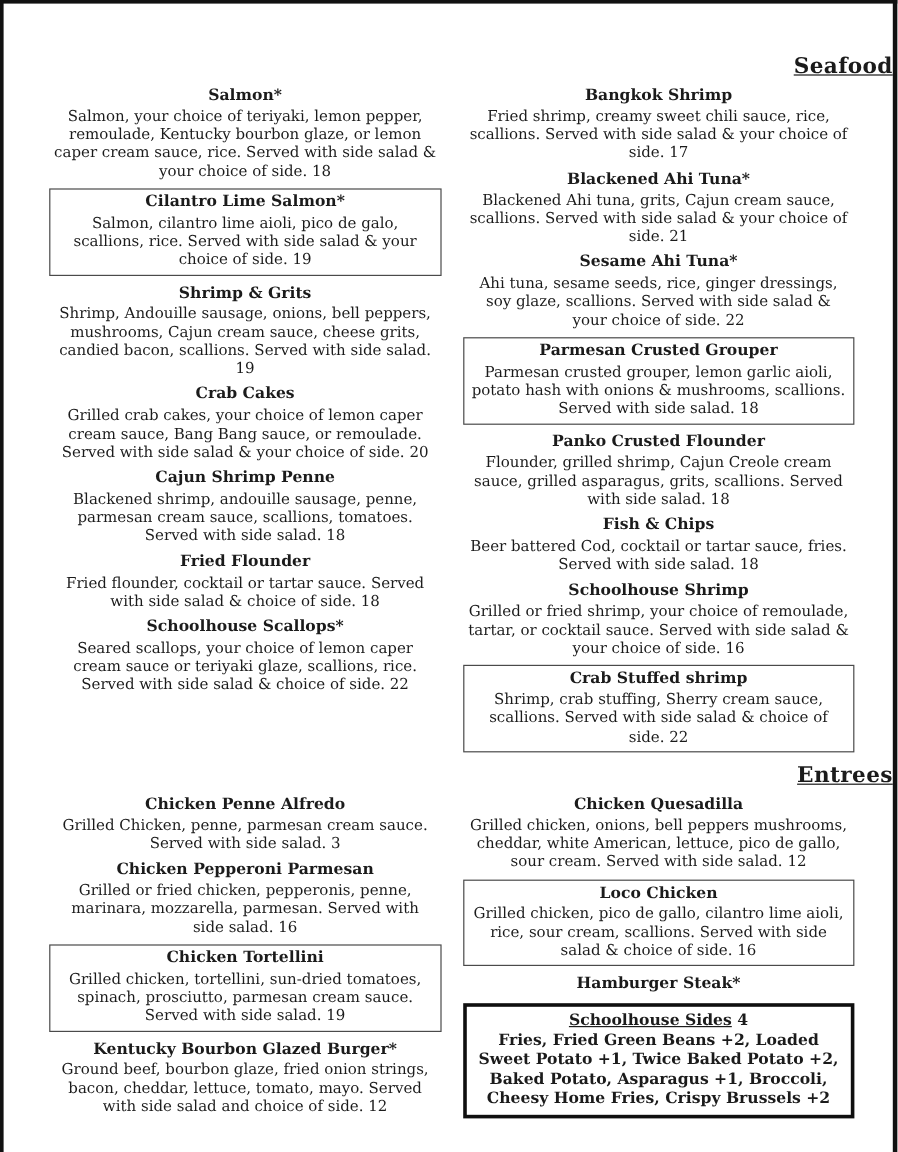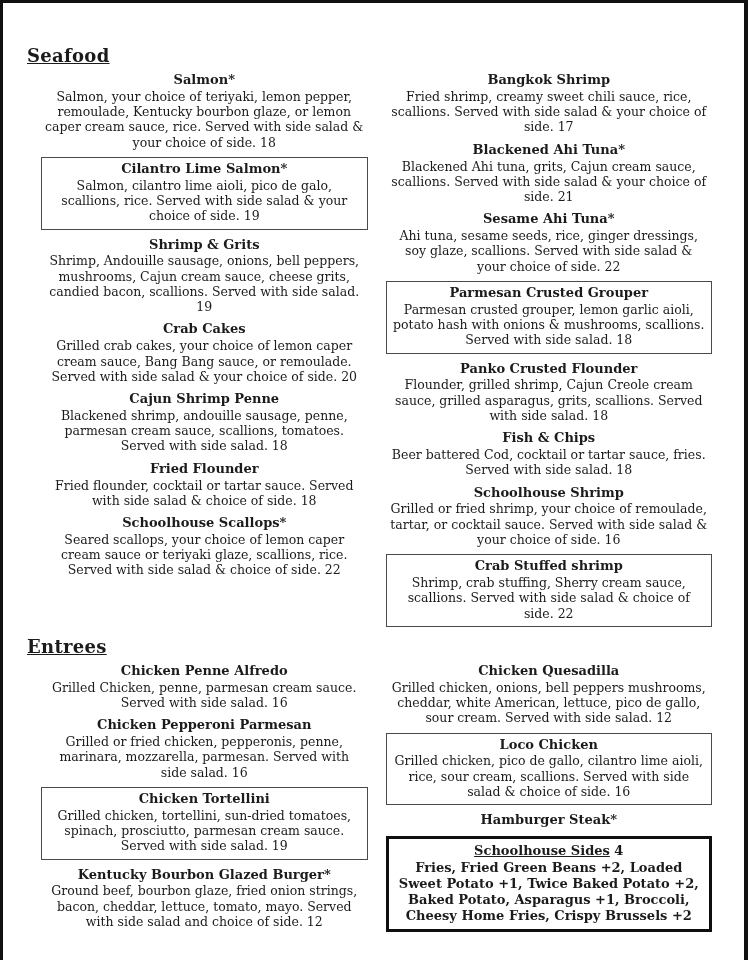--- a/index.html
+++ b/index.html
@@ -14,21 +14,21 @@
     box-sizing: border-box;
     width: 748px;
     height: 960px;
     border-top: 3px solid #111;
     border-left: 3px solid #111;
     border-right: 4px solid #111;
     padding-top: 42px;
     background: #fff;
   }
   .section-title {
-    text-align: left;
+    text-align: right;
     font-size: 18px;
     font-weight: bold;
     text-decoration: underline;
     margin: 0 0 6px 0;
     letter-spacing: 0.3px;
     padding-left: 24px;
   }
   .columns {
     display: flex;
     align-items: flex-start;
@@ -131,21 +131,21 @@
   </section>
 
   <div class="spacer"></div>
 
   <section class="menu-section">
     <h2 class="section-title">Entrees</h2>
     <div class="columns">
       <div class="col">
           <div class="item">
             <div class="item-name">Chicken Penne Alfredo</div>
-            <div class="item-desc">Grilled Chicken, penne, parmesan cream sauce. Served with side salad. 16</div>
+            <div class="item-desc">Grilled Chicken, penne, parmesan cream sauce. Served with side salad. 3</div>
           </div>
           <div class="item">
             <div class="item-name">Chicken Pepperoni Parmesan</div>
             <div class="item-desc">Grilled or fried chicken, pepperonis, penne, marinara, mozzarella, parmesan. Served with side salad. 16</div>
           </div>
           <div class="item box-thin">
             <div class="item-name">Chicken Tortellini</div>
             <div class="item-desc">Grilled chicken, tortellini, sun-dried tomatoes, spinach, prosciutto, parmesan cream sauce. Served with side salad. 19</div>
           </div>
           <div class="item">

